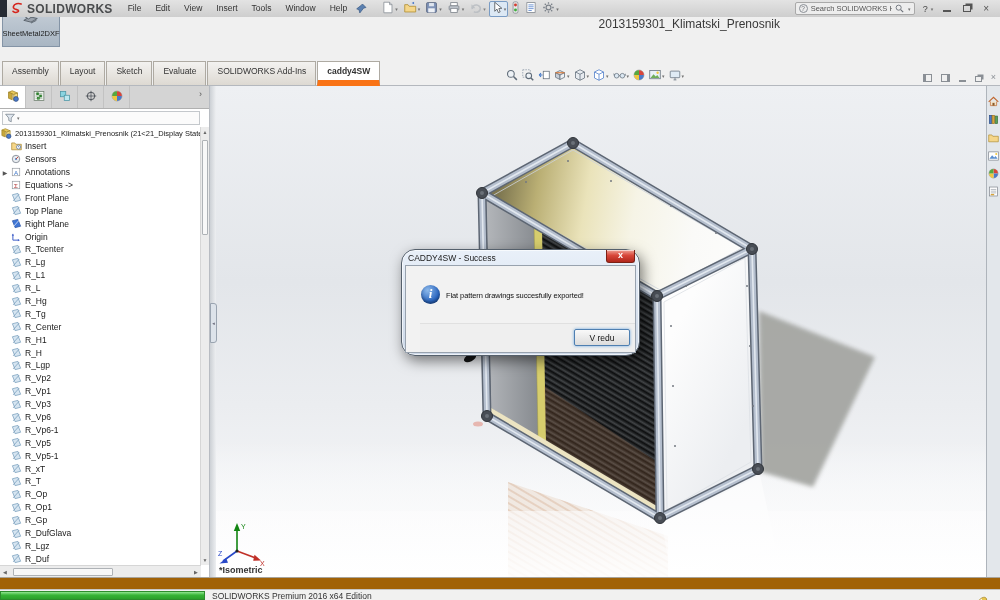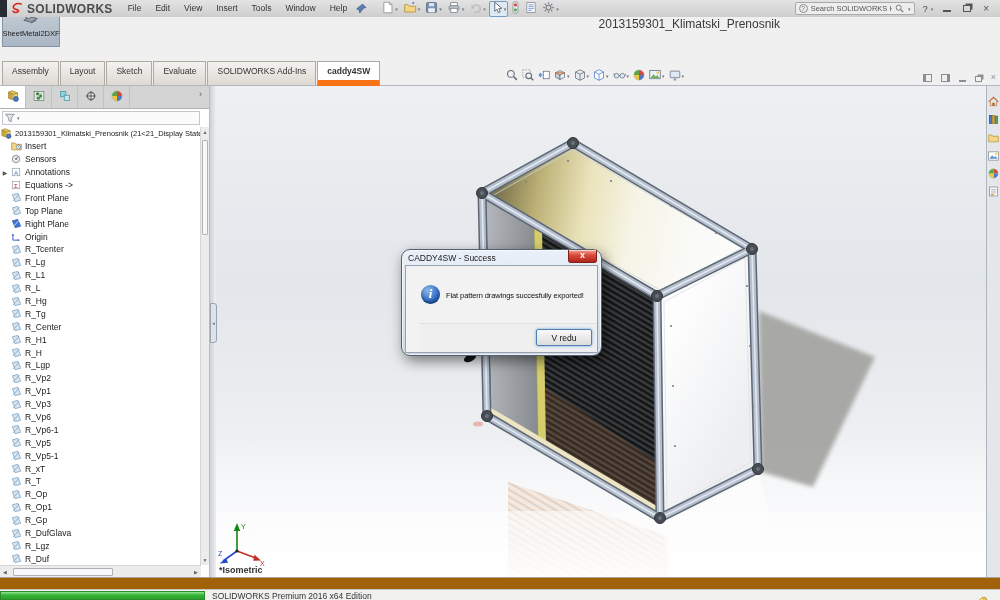--- a/index.html
+++ b/index.html
@@ -91,22 +91,22 @@
     display:flex; align-items:center; justify-content:center; font-size:5px; color:#667; z-index:5; }
 
   
   .viewport { position:absolute; left:216px; top:86px; width:770px; height:491px; overflow:hidden;
     background:linear-gradient(to bottom,#eef0f3 0%,#e3e6ea 40%,#ebedf0 65%,#fafbfc 100%); }
   .model-svg { position:absolute; left:0; top:0; }
   .view-label { position:absolute; left:3px; top:479px; font-size:9px; font-weight:bold; color:#333; }
   .triad { position:absolute; left:2px; top:434px; }
 
   
-  .dialog { position:absolute; left:185px; top:163px; width:201px; height:107px;
-    background:linear-gradient(#e9f0f9,#ccd8e8); border:1px solid #55606c; border-radius:9px;
+  .dialog { position:absolute; left:185px; top:163px; width:239px; height:107px;
+    background:linear-gradient(#e9f0f9,#ccd8e8); border:1px solid #55606c; border-radius:14px;
     box-shadow:3px 5px 14px rgba(0,0,0,.5), inset 0 0 0 1px rgba(255,255,255,.65);
     padding:0 3px 3px; z-index:20; }
   .dlg-title { height:15px; display:flex; align-items:center; padding-left:3px;
     font-size:8.5px; color:#1a1a1a; position:relative; }
   .dlg-close { position:absolute; right:1px; top:0; width:29px; height:13px;
     background:linear-gradient(#f0a396,#d8473a 45%,#b0261a); border:1px solid #7c2014; border-top:none;
     border-radius:0 0 3px 3px; color:#fff; font-size:9px; line-height:11px; text-align:center;
     font-weight:bold; box-shadow:inset 0 1px 0 rgba(255,255,255,.55); }
   .dlg-inner { position:relative; background:#f2f2f2; border:1px solid #98a2ae; height:88px; }
   .info-icon { position:absolute; left:15px; top:19px; width:19px; height:19px; border-radius:50%;

